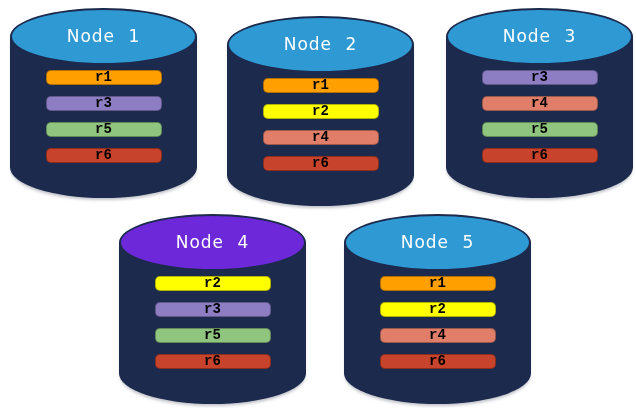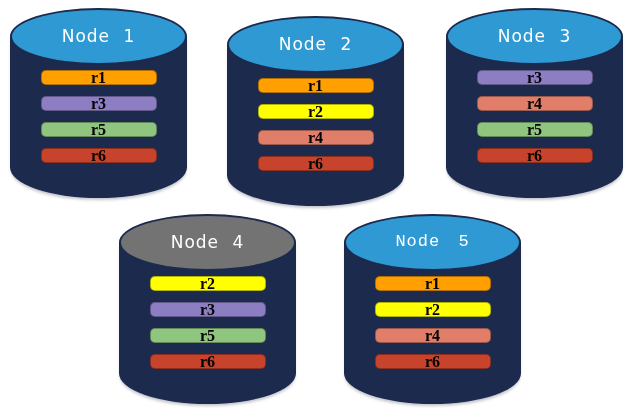--- a/index.html
+++ b/index.html
@@ -12,20 +12,21 @@
     position: relative;
     width: 636px;
     height: 408px;
     background: #ffffff;
     overflow: hidden;
   }
   .cylinder {
     position: absolute;
     width: 177px;
     height: 190px;
+    padding-left: 10px;
   }
   .pos-0 { left: 10px;  top: 8px; }
   .pos-1 { left: 227px; top: 16px; }
   .pos-2 { left: 446px; top: 8px; }
   .pos-3 { left: 119px; top: 214px; }
   .pos-4 { left: 344px; top: 214px; }
 
   .cyl-body {
     position: absolute;
     left: 0;
@@ -70,23 +71,23 @@
     width: 114px;
     height: 13px;
     box-sizing: content-box;
     border: 1px solid rgba(0,0,0,0.30);
     border-radius: 5px;
     display: flex;
     align-items: center;
     justify-content: center;
   }
   .bar-label {
-    font-family: Liberation Serif, serif;
+    font-family: Liberation Mono, monospace;
     font-weight: bold;
-    font-size: 16px;
+    font-size: 14px;
     line-height: 11px;
     color: #000000;
   }
 </style>
 </head>
 <body>
 
 <div class="canvas" id="diagram">
     <div class="cylinder pos-0">
       <div class="cyl-body" style="background: rgb(28, 42, 77);"></div>
@@ -143,41 +144,41 @@
         <div class="bar" style="background: rgb(143, 197, 126);">
           <span class="bar-label">r5</span>
         </div>
         <div class="bar" style="background: rgb(200, 67, 43);">
           <span class="bar-label">r6</span>
         </div>
       </div>
     </div>
     <div class="cylinder pos-3">
       <div class="cyl-body" style="background: rgb(28, 42, 77);"></div>
-      <div class="cyl-top" style="background: #737373; border-color: rgb(28, 42, 77);">
+      <div class="cyl-top" style="background: #6d28d9; border-color: rgb(28, 42, 77);">
         <span class="node-label">Node 4</span>
       </div>
       <div class="bars">
         <div class="bar" style="background: rgb(255, 255, 0);">
           <span class="bar-label">r2</span>
         </div>
         <div class="bar" style="background: rgb(141, 126, 196);">
           <span class="bar-label">r3</span>
         </div>
         <div class="bar" style="background: rgb(143, 197, 126);">
           <span class="bar-label">r5</span>
         </div>
         <div class="bar" style="background: rgb(200, 67, 43);">
           <span class="bar-label">r6</span>
         </div>
       </div>
     </div>
     <div class="cylinder pos-4">
       <div class="cyl-body" style="background: rgb(28, 42, 77);"></div>
-      <div class="cyl-top" style="background: rgb(47, 153, 212); border-color: rgb(28, 42, 77); font-family: Liberation Mono, monospace;">
+      <div class="cyl-top" style="background: rgb(47, 153, 212); border-color: rgb(28, 42, 77);">
         <span class="node-label">Node 5</span>
       </div>
       <div class="bars">
         <div class="bar" style="background: rgb(255, 160, 0);">
           <span class="bar-label">r1</span>
         </div>
         <div class="bar" style="background: rgb(255, 255, 0);">
           <span class="bar-label">r2</span>
         </div>
         <div class="bar" style="background: rgb(224, 126, 106);">

